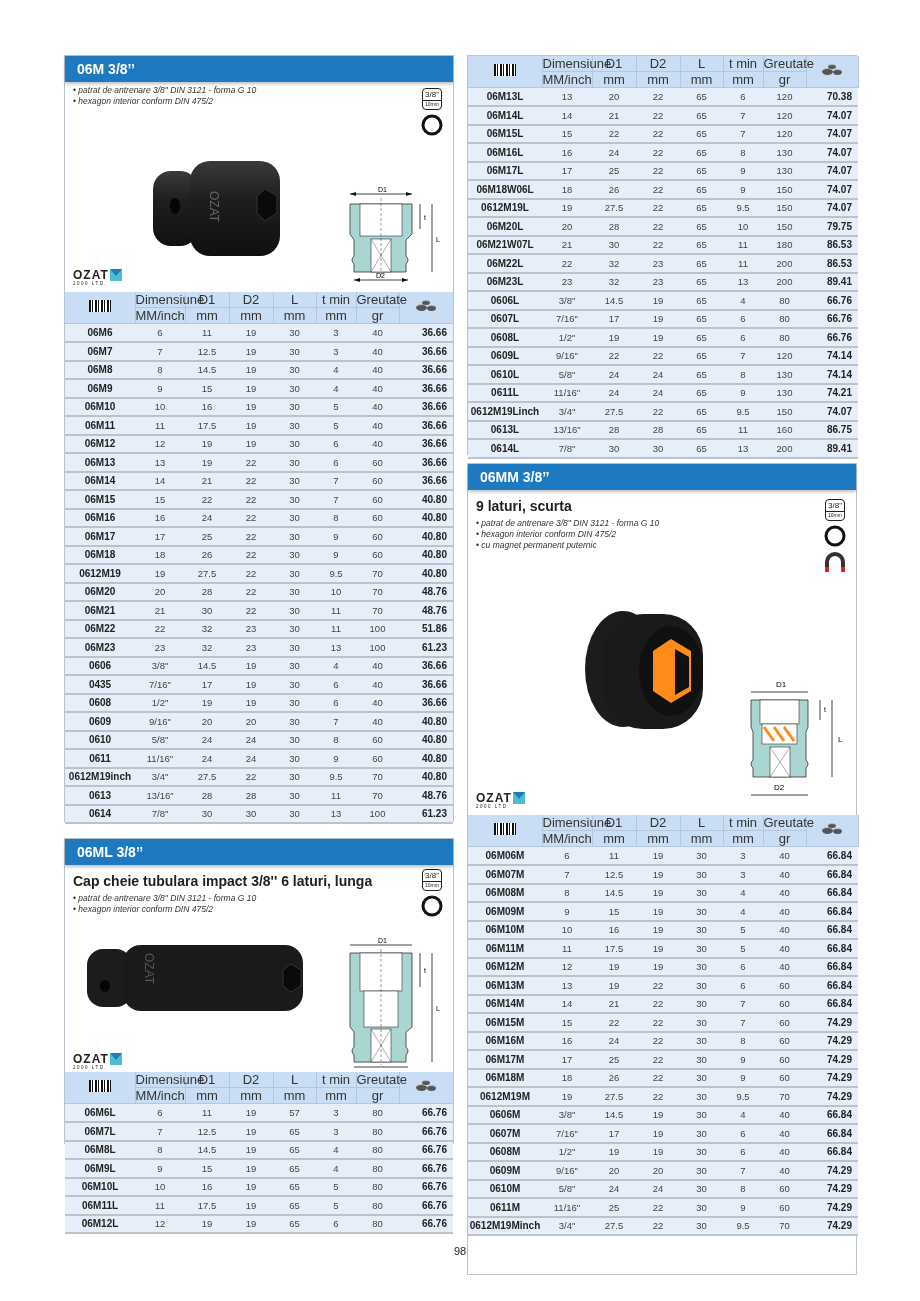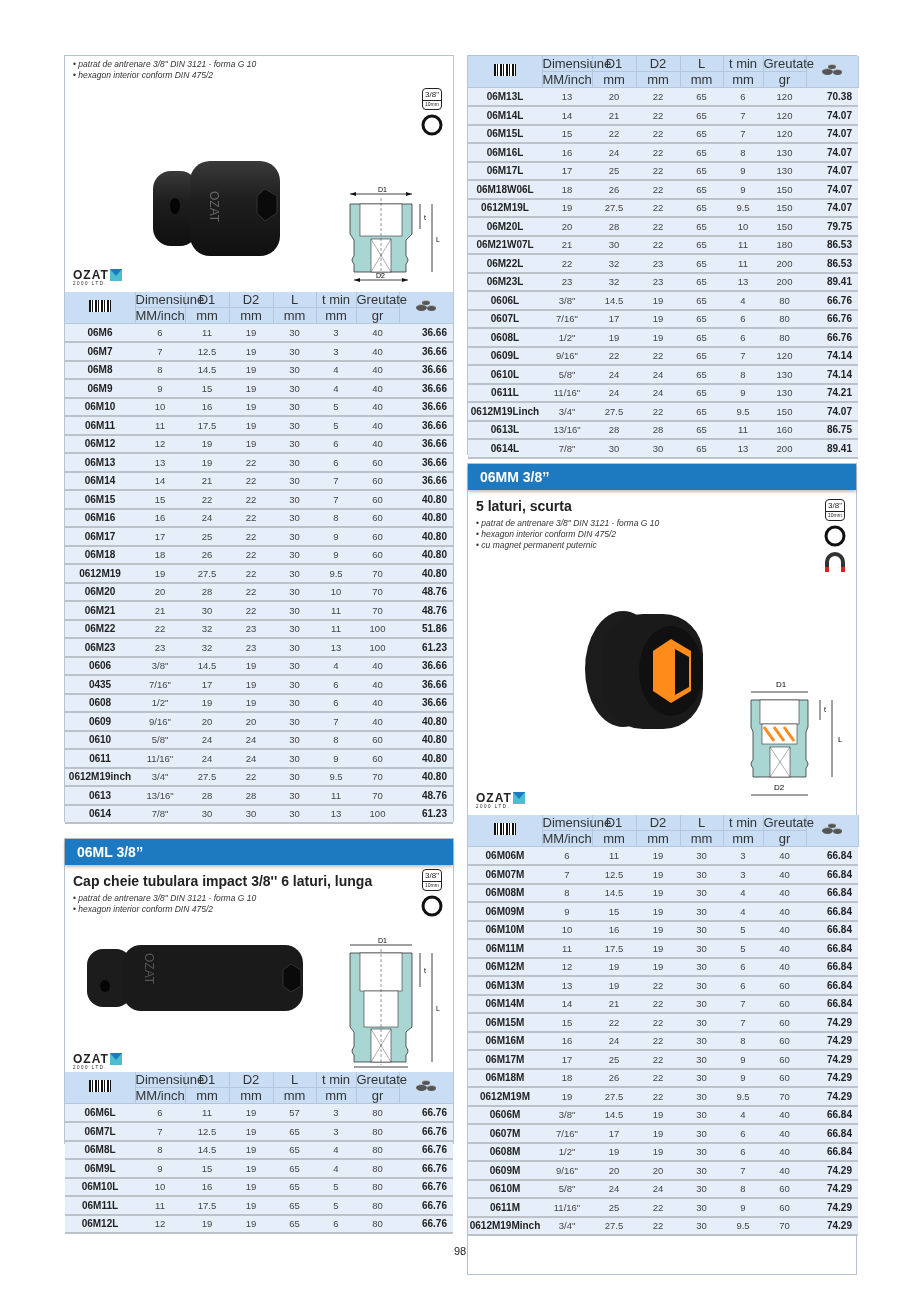--- a/index.html
+++ b/index.html
@@ -41,20 +41,21 @@
     background: repeating-linear-gradient(90deg, #111 0 2px, #fff 2px 3px, #111 3px 4px, #fff 4px 6px); }
   .coins { display: inline-block; position: relative; width: 24px; height: 12px; }
   .coins span { position: absolute; background: #555; border-radius: 50%; border-top: 1.5px solid #bbb; }
 
   .page-num { position: absolute; left: 0; width: 920px; top: 1245px; text-align: center; font-size: 11px; color: #222; }
 </style>
 </head>
 <body>
 
 <div class="panel" style="left:64px; top:55px; width:390px; height:767px;">
+  <div class="panel-header">06M 3/8’’</div>
   <div class="bullets">
     <div>patrat de antrenare 3/8" DIN 3121 - forma G 10</div>
     <div>hexagon interior conform DIN 475/2</div>
   </div>
   <div class="spec-icons" style="top:32px;">
     <div class="drive-badge">
       <div>3/8"</div>
       <div class="sub">10mm</div>
     </div>
     <svg width="22" height="22" viewBox="0 0 22 22">
@@ -799,21 +800,21 @@
           <td class="">200</td>
           <td class="price">89.41</td>
         </tr>
       </tbody>
   </table>
 </div>
 
 <div class="panel" style="left:467px; top:463px; width:390px; height:812px;">
   <div class="panel-header">06MM 3/8’’</div>
   <div class="prod-title">
-    <div>5 laturi, scurta</div>
+    <div>9 laturi, scurta</div>
   </div>
   <div class="bullets">
     <div>patrat de antrenare 3/8" DIN 3121 - forma G 10</div>
     <div>hexagon interior conform DIN 475/2</div>
     <div>cu magnet permanent puternic</div>
   </div>
   <div class="spec-icons" style="top:35px;">
     <div class="drive-badge">
       <div>3/8"</div>
       <div class="sub">10mm</div>

